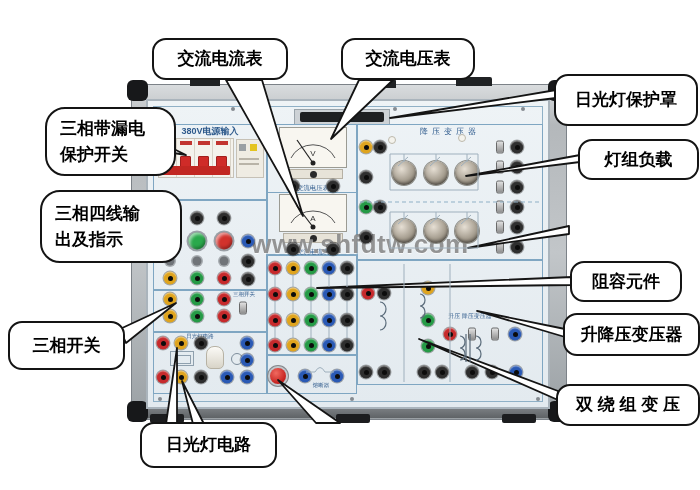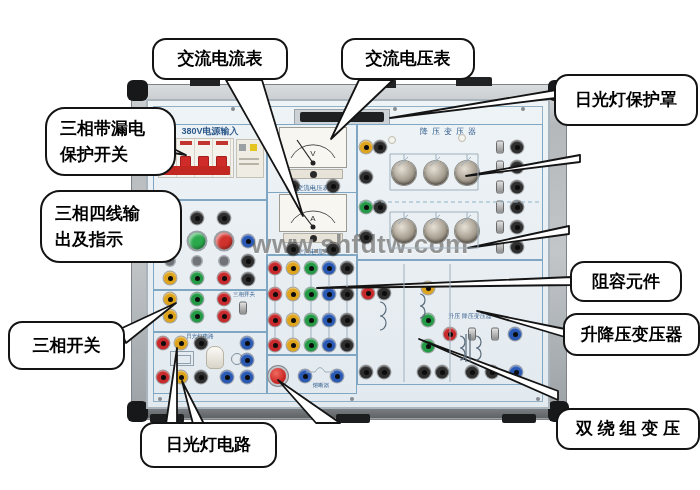--- a/index.html
+++ b/index.html
@@ -342,23 +342,24 @@
       <path d="M460,336 a5,6 0 0 1 0,12 a5,6 0 0 1 0,12" class="coil"></path>
       <path d="M476,336 a5,6 0 0 1 0,12 a5,6 0 0 1 0,12" class="coil"></path>
       <path d="M466,334 V362" class="coil"></path>
       <path d="M470,334 V362" class="coil"></path>
     </svg>
 
   <div class="callout-layer">
       <div class="callout" style="left: 152px; top: 38px; width: 136px; height: 42px;">交流电流表</div>
       <div class="callout" style="left: 341px; top: 38px; width: 134px; height: 42px;">交流电压表</div>
       <div class="callout" style="left: 554px; top: 74px; width: 144px; height: 52px;">日光灯保护罩</div>
+      <div class="callout" style="left: 578px; top: 139px; width: 121px; height: 41px;">灯组负载</div>
       <div class="callout" style="left: 563px; top: 313px; width: 137px; height: 43px;">升降压变压器</div>
       <div class="callout" style="left: 570px; top: 261px; width: 112px; height: 41px;">阻容元件</div>
-      <div class="callout" style="left: 556px; top: 384px; width: 144px; height: 42px; margin-top: 24px;">双 绕 组 变 压</div>
+      <div class="callout" style="left: 556px; top: 384px; width: 144px; height: 42px;">双 绕 组 变 压</div>
       <div class="callout two" style="left: 1px; top: 107px; width: 131px; height: 69px;">三相带漏电
 保护开关</div>
       <div class="callout two" style="left: -4px; top: 190px; width: 142px; height: 73px;">三相四线输
 出及指示</div>
       <div class="callout" style="left: 8px; top: 321px; width: 117px; height: 49px;">三相开关</div>
       <div class="callout" style="left: 140px; top: 422px; width: 137px; height: 46px;">日光灯电路</div>
     </div>
 </div>
 
 </body></html>

